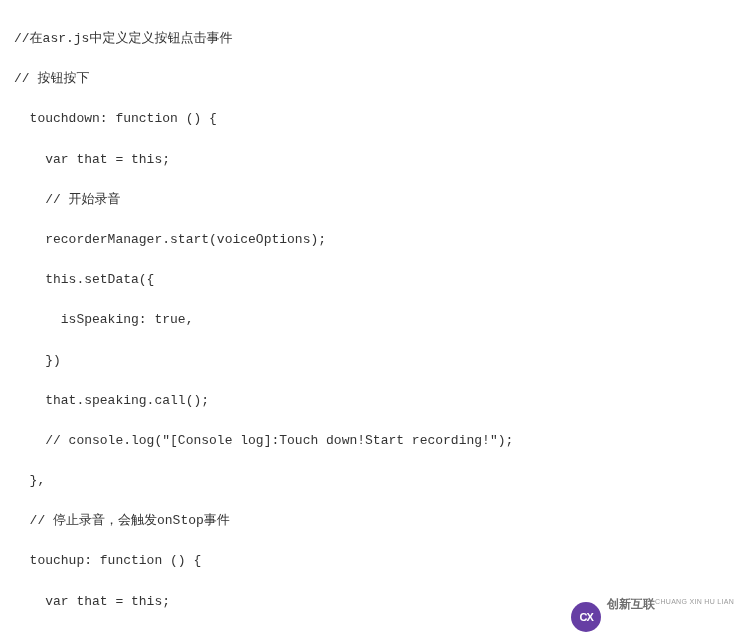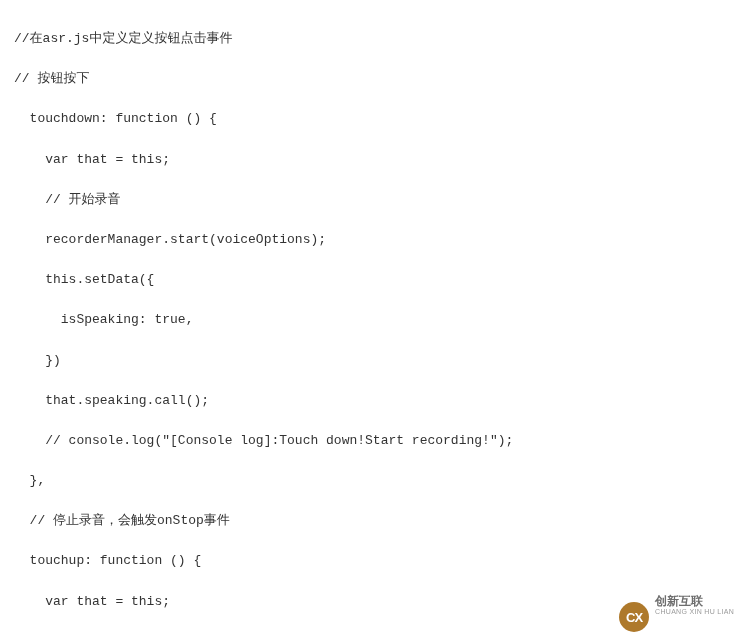--- a/index.html
+++ b/index.html
@@ -30,34 +30,33 @@
     bottom: 10px;
     display: flex;
     align-items: center;
     gap: 6px;
     opacity: 0.85;
   }
   .wm-badge {
     width: 30px;
     height: 30px;
     border-radius: 50%;
-    background: #a16207;
+    background: #4c1d95;
     display: flex;
     align-items: center;
     justify-content: center;
     color: #ffffff;
     font-family: Arial, sans-serif;
     font-weight: bold;
-    font-size: 13px;
+    font-size: 11px;
     letter-spacing: -1px;
     margin-top: 24px;
   }
   .wm-text {
     display: flex;
-    flex-direction: column;
     font-family: "Microsoft YaHei", Arial, sans-serif;
     line-height: 1.1;
   }
   .wm-cn {
     font-size: 12px;
     color: #555555;
     font-weight: 600;
   }
   .wm-en {
     font-size: 7px;

